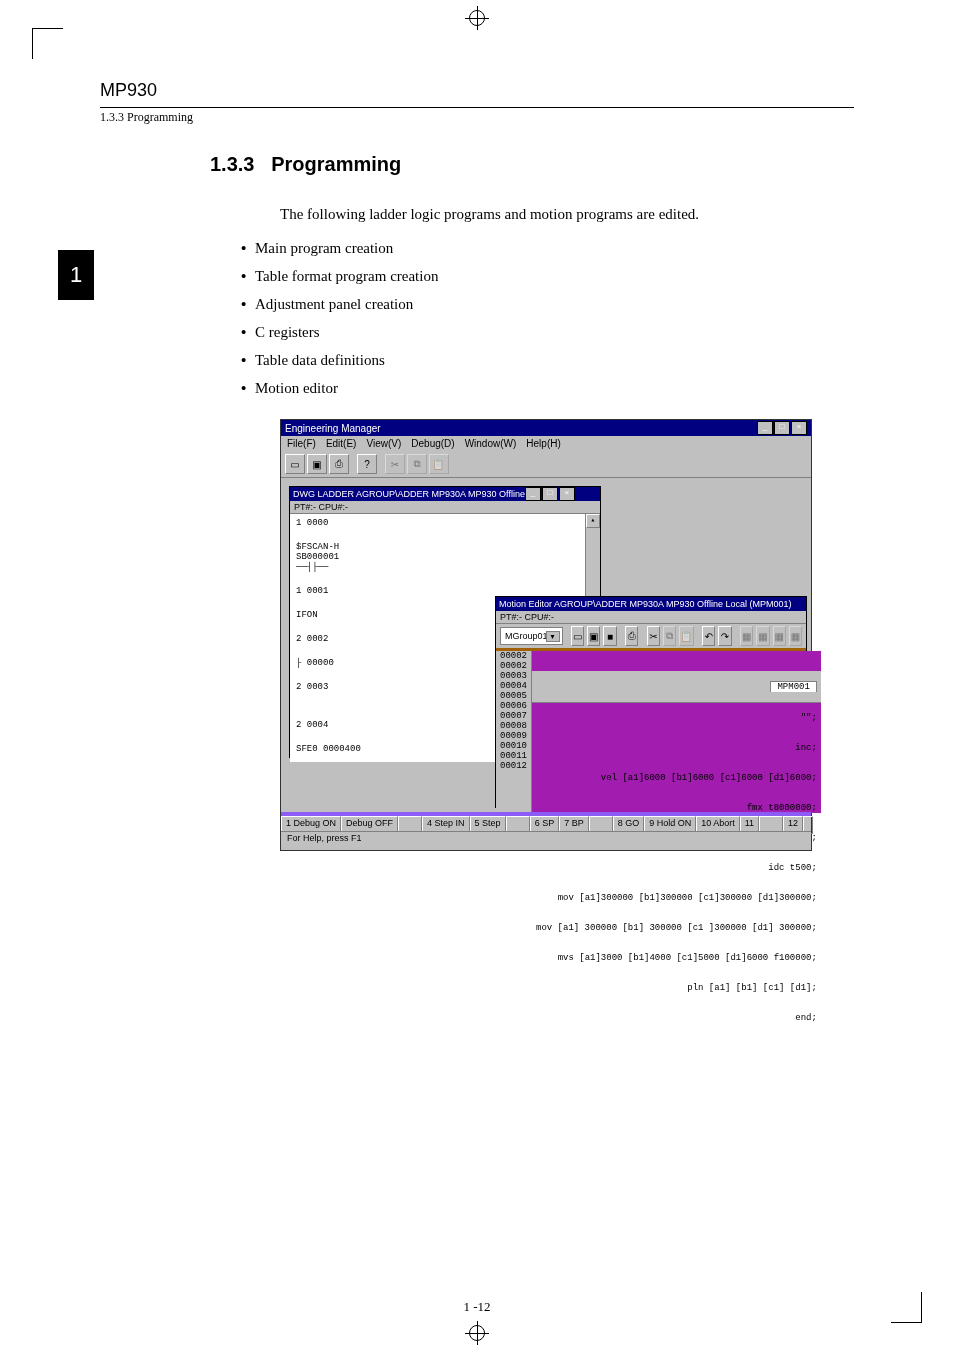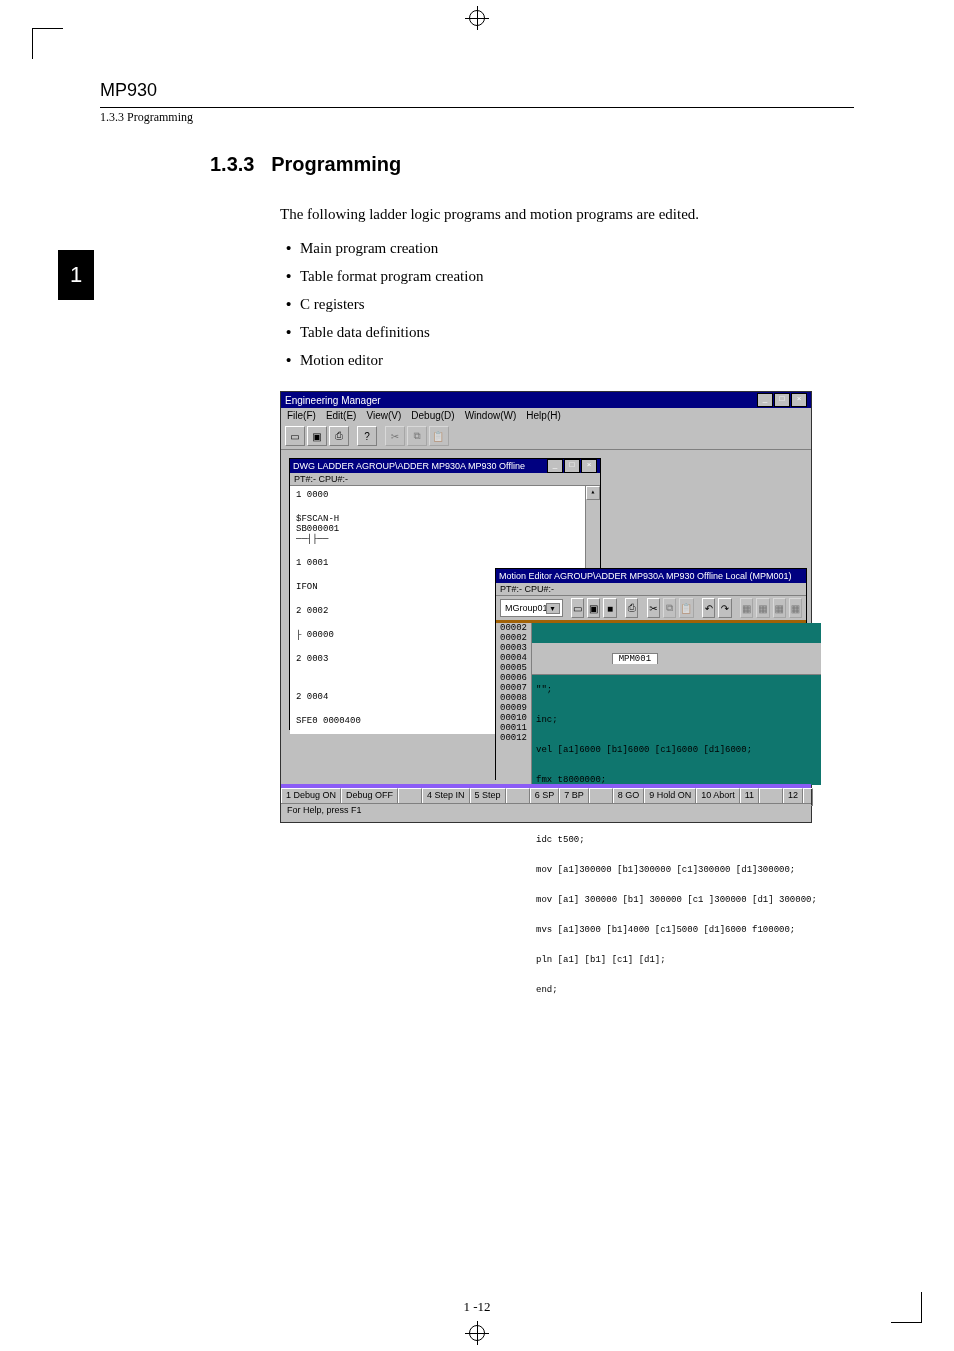--- a/index.html
+++ b/index.html
@@ -65,21 +65,21 @@
   h2.sec {
     font-family: Arial, sans-serif;
     font-size: 20px;
     margin: 0 0 30px 0;
   }
   .lead {
     font-size: 15px;
     margin: 0 0 16px 70px;
   }
   ul.bul {
-    margin: 0 0 22px 90px;
+    margin: 0 0 22px 45px;
     padding: 0;
     list-style: none;
   }
   ul.bul li {
     font-size: 15px;
     margin-bottom: 10px;
   }
   ul.bul li::before {
     content: "•";
     font-family: Arial, sans-serif;
@@ -134,21 +134,20 @@
     border:1px solid #000;
     background:#fff;
   }
   .mdi .mdi-title {
     background: linear-gradient(#000080,#000080);
     color:#fff;
     height:14px;
     font-size:9px;
     display:flex;
     align-items:center;
-    justify-content: space-between;
     padding:0 3px;
   }
   .mdi .mdi-sub {
     background:#c0c0c0;
     font-size:9px;
     padding:1px 4px;
     border-bottom:1px solid #808080;
   }
   .ladder-body {
     background:#fff;
@@ -177,21 +176,21 @@
   }
   .dropdown::after { content:"▾"; position:absolute; right:2px; background:#c0c0c0; width:12px; text-align:center; border:1px solid #808080; font-size:8px; }
   .motion-body {
     display:flex; height: calc(100% - 48px); font-family:"Courier New", monospace; font-size:9px;
   }
   .gutter {
     width:50px; background:#c0c0c0; border-right:1px solid #808080;
   }
   .gutter div { padding:0 4px; }
   .code {
-    flex:1; background:#0f766e; padding:0 4px; white-space:pre; color:#000;
+    flex:1; background:#a21caf; padding:0 4px; white-space:pre; color:#000;text-align:right;
   }
   .statusbar {
     position:absolute; left:0; right:0; bottom:16px;
     height:18px;
     background:#c0c0c0;
     border-top:4px solid #8b5cf6;
     display:flex;
     font-size:9px;
     align-items:stretch;
   }
@@ -237,20 +236,21 @@
       <span>1.3.3</span>
       <span>&nbsp;</span>
       <span>Programming</span>
     </h2>
 
     <p class="lead">The following ladder logic programs and motion programs are edited.</p>
 
     <ul class="bul">
       <li>Main program creation</li>
       <li>Table format program creation</li>
+      <li>Adjustment panel creation</li>
       <li>C registers</li>
       <li>Table data definitions</li>
       <li>Motion editor</li>
     </ul>
 
     <div class="shot">
 
       <div class="titlebar">
         <span>Engineering Manager</span>
         <span class="winbtns">

